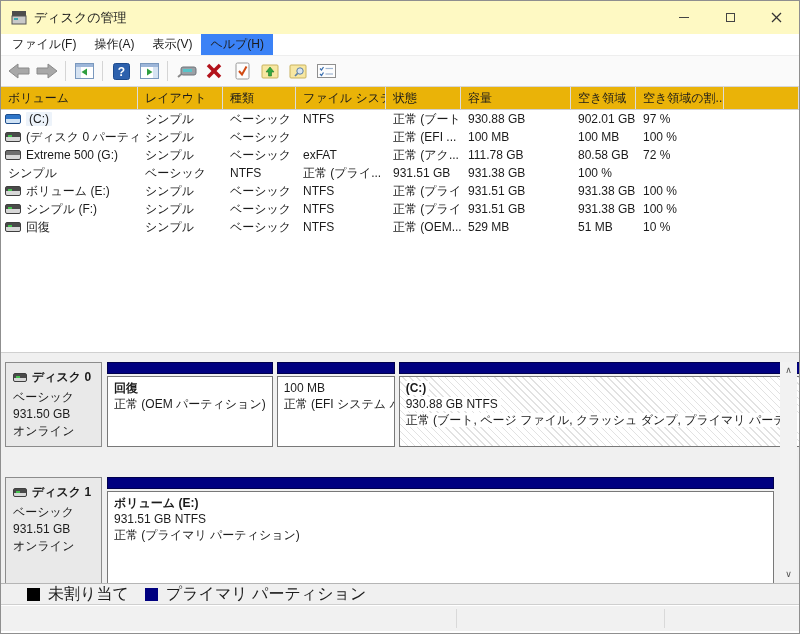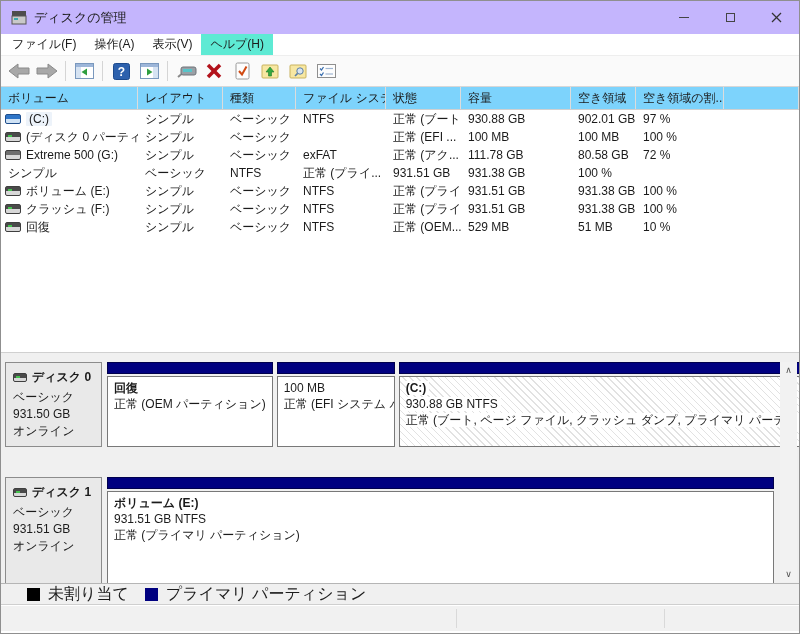--- a/index.html
+++ b/index.html
@@ -4,38 +4,38 @@
 <style>
   html,body{margin:0;padding:0;background:#fff;}
   *{box-sizing:border-box;}
   .window{
     width:800px;height:634px;position:relative;background:#fff;
     border:1px solid #8f8f8f;overflow:hidden;
     font-family:"Liberation Sans","DejaVu Sans",sans-serif;
     color:#1b1b1b;font-size:12px;
   }
   
-  .titlebar{height:33px;display:flex;align-items:center;background:#c4b5fd;justify-content:flex-end;}
+  .titlebar{height:33px;display:flex;align-items:center;background:#fef9c3;justify-content:flex-end;}
   .app-icon{margin-left:10px;width:16px;height:15px;display:inline-block;}
   .title-text{margin-left:7px;font-size:13px;}
   .win-controls{margin-left:auto;display:flex;height:33px;}
   .win-btn{width:46px;height:33px;display:flex;align-items:center;justify-content:center;cursor:default;}
   .glyph-min{width:10px;height:1px;background:#444;display:block;}
   .glyph-max{width:9px;height:9px;border:1px solid #444;display:block;}
   
   .menubar{height:22px;display:flex;align-items:flex-end;padding-left:2px;background:#fff;border-bottom:1px solid #eee;}
   .menu-item{padding:0 9px;line-height:21px;font-size:12px;}
-  .menu-item.hl{background:#5eead4;}
+  .menu-item.hl{background:#3b82f6;}
   
   .toolbar{height:31px;background:#fafafa;border-bottom:1px solid #d7d7d7;display:flex;align-items:center;padding-left:5px;gap:2px;}
   .tbtn{width:26px;height:25px;display:flex;align-items:center;justify-content:center;}
   .tsep{width:1px;height:20px;background:#d5d5d5;margin:0 3px;}
   
   .grid-cols{display:grid;grid-template-columns:137px 85px 73px 90px 75px 110px 65px 88px 1fr;}
-  .list-header{height:23px;background:#7dd3fc;border-bottom:1px solid #d0d0d0;text-align:center;}
+  .list-header{height:23px;background:#eab308;border-bottom:1px solid #d0d0d0;text-align:center;}
   .hcell{border-right:1px solid #dcdcdc;display:flex;align-items:center;padding-left:7px;font-size:12px;overflow:hidden;white-space:nowrap;}
   
   .list-body{height:242px;background:#fff;overflow:hidden;}
   .lrow{height:18px;align-items:center;}
   .cell{display:flex;align-items:center;padding-left:7px;overflow:hidden;white-space:nowrap;font-size:12px;}
   .c-vol{padding-left:4px;gap:5px;}
   .sel-label{background:#edf3fa;padding:0 3px;border-radius:1px;}
   .vicon{width:16px;height:10px;flex:0 0 16px;border:1px solid #3f3f3f;border-radius:2px;position:relative;background:linear-gradient(#4a4a4a 0 55%,#d8d8d8 55% 100%);}
   .vicon.green::after{content:"";position:absolute;left:2px;top:2px;width:4px;height:2px;background:#44c24e;}
   .vicon.blue{background:linear-gradient(#2e75c8 0 55%,#cfe2f5 55% 100%);border-color:#1f4e8c;}
@@ -271,21 +271,21 @@
       <div class="cell">正常 (プライ...</div>
       <div class="cell">931.51 GB</div>
       <div class="cell">931.38 GB</div>
       <div class="cell">100 %</div>
       <div class="cell"></div>
     </div>
 
     <div class="lrow grid-cols">
       <div class="cell c-vol">
           <span class="vicon green"></span>
-          <span>クラッシュ (F:)</span>
+          <span>シンプル (F:)</span>
         </div>
       <div class="cell">シンプル</div>
       <div class="cell">ベーシック</div>
       <div class="cell">NTFS</div>
       <div class="cell">正常 (プライ...</div>
       <div class="cell">931.51 GB</div>
       <div class="cell">931.38 GB</div>
       <div class="cell">100 %</div>
       <div class="cell"></div>
     </div>

